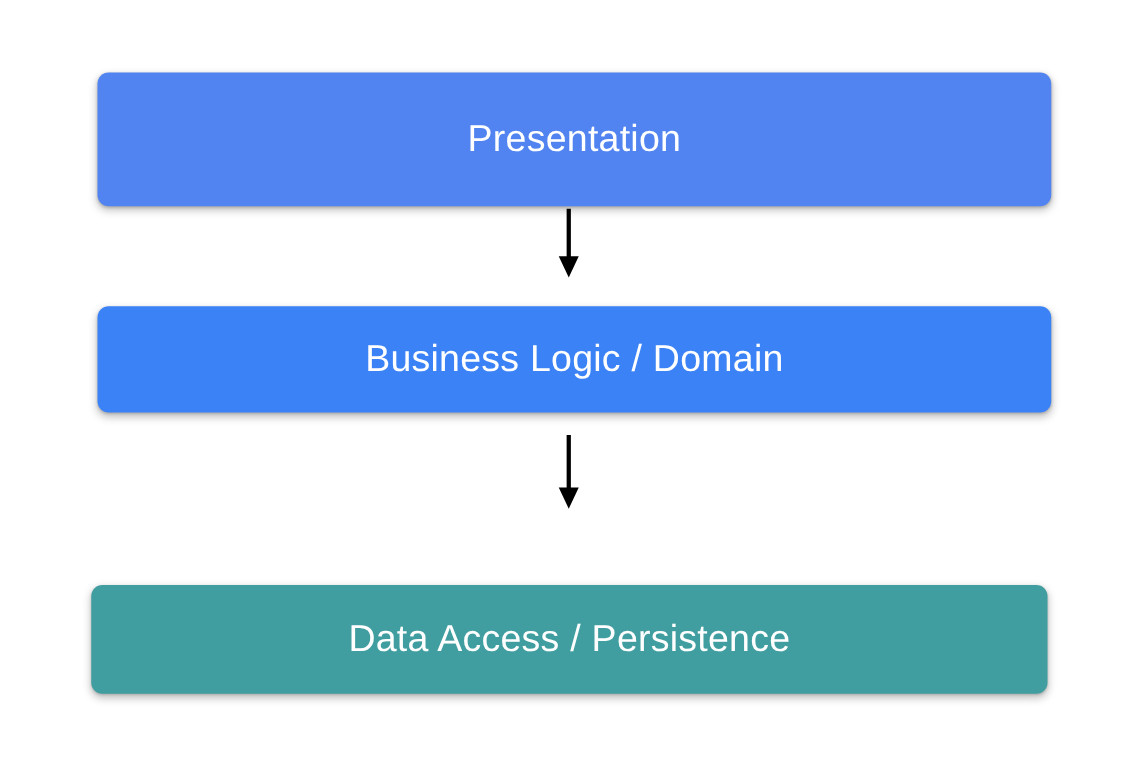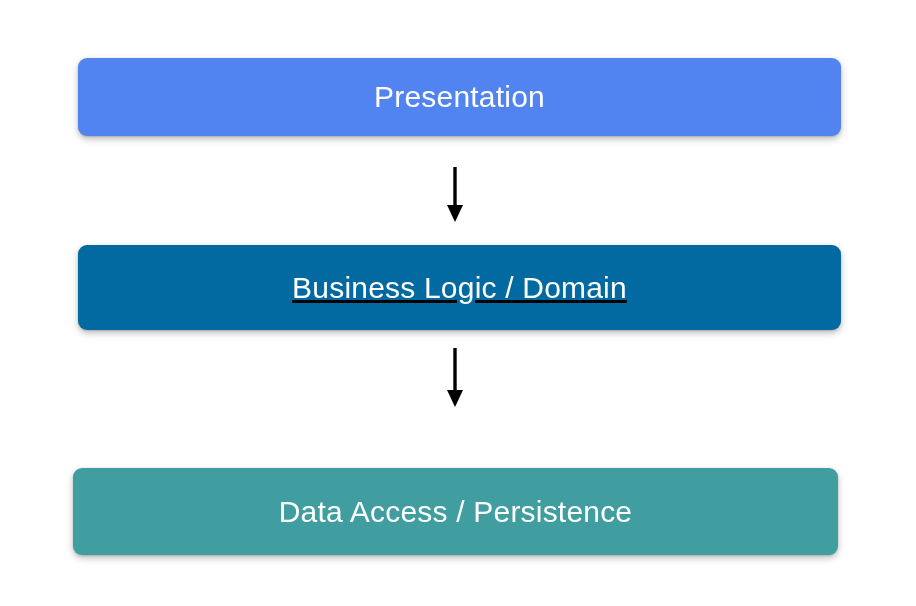--- a/index.html
+++ b/index.html
@@ -41,21 +41,21 @@
     line-height: 1;
     text-align: center;
     white-space: nowrap;
     user-select: none;
   }
 
   #layer-presentation {
     left: 78px;
     top: 58px;
     width: 763px;
-    height: 78px;
+    height: 107px;
   }
   #layer-business {
     left: 78px;
     top: 245px;
     width: 763px;
     height: 85px;
   }
   #layer-data {
     left: 73px;
     top: 428px;
@@ -82,21 +82,21 @@
 
   <div class="layer-box" id="layer-presentation" style="background:#5184f0;">
     <span class="layer-label">Presentation</span>
   </div>
 
   <svg class="flow-arrow" viewBox="0 0 916 606" xmlns="http://www.w3.org/2000/svg">
     <line x1="455" y1="167" x2="455" y2="208" stroke="#000000" stroke-width="3.4"></line>
     <polygon points="447,205 463,205 455,222" fill="#000000"></polygon>
   </svg>
 
-  <div class="layer-box" id="layer-business" style="background:#0369a1;text-decoration:underline;">
+  <div class="layer-box" id="layer-business" style="background:#3b82f6;">
     <span class="layer-label">Business Logic / Domain</span>
   </div>
 
   <svg class="flow-arrow" viewBox="0 0 916 606" xmlns="http://www.w3.org/2000/svg">
     <line x1="455" y1="348" x2="455" y2="392" stroke="#000000" stroke-width="3.4"></line>
     <polygon points="447,390 463,390 455,407" fill="#000000"></polygon>
   </svg>
 
   <div class="layer-box" id="layer-data" style="background:#409ea0;">
     <span class="layer-label">Data Access / Persistence</span>

